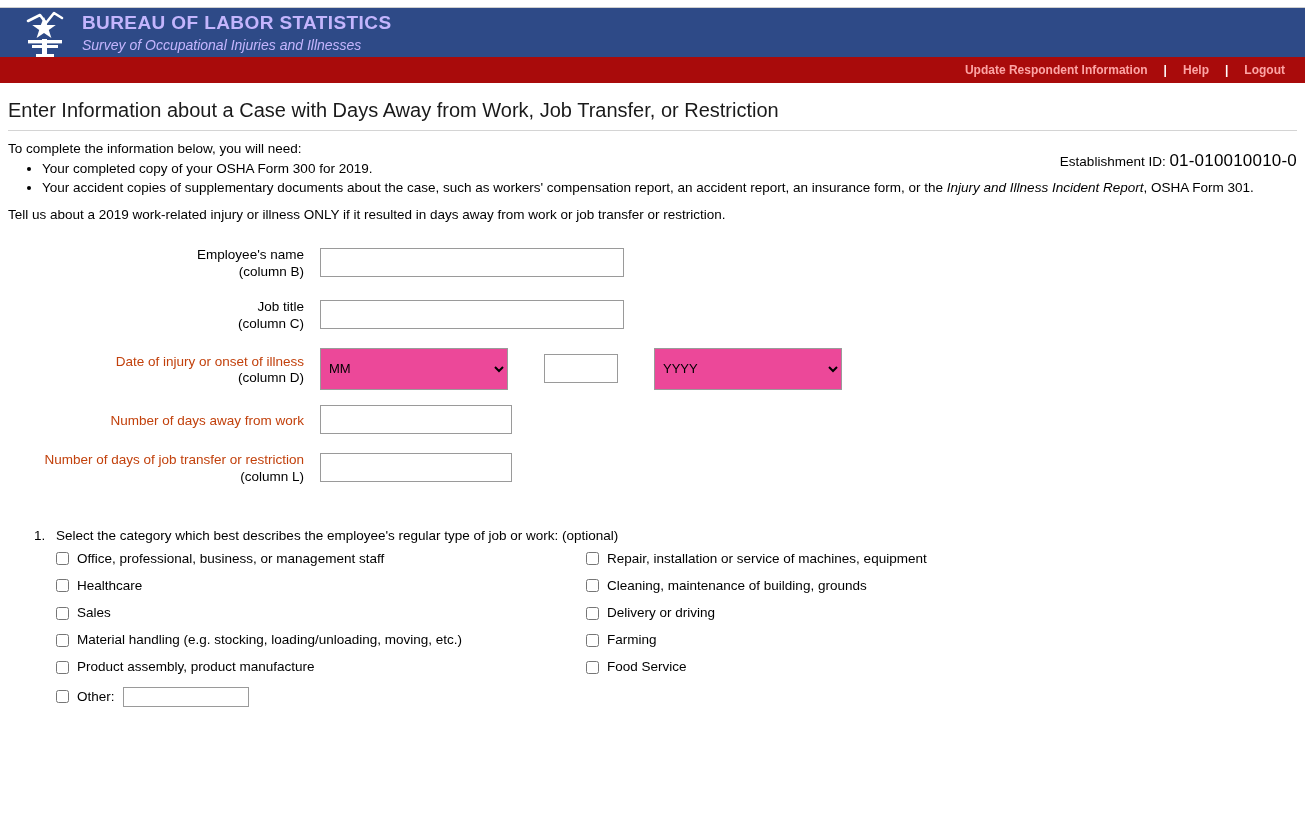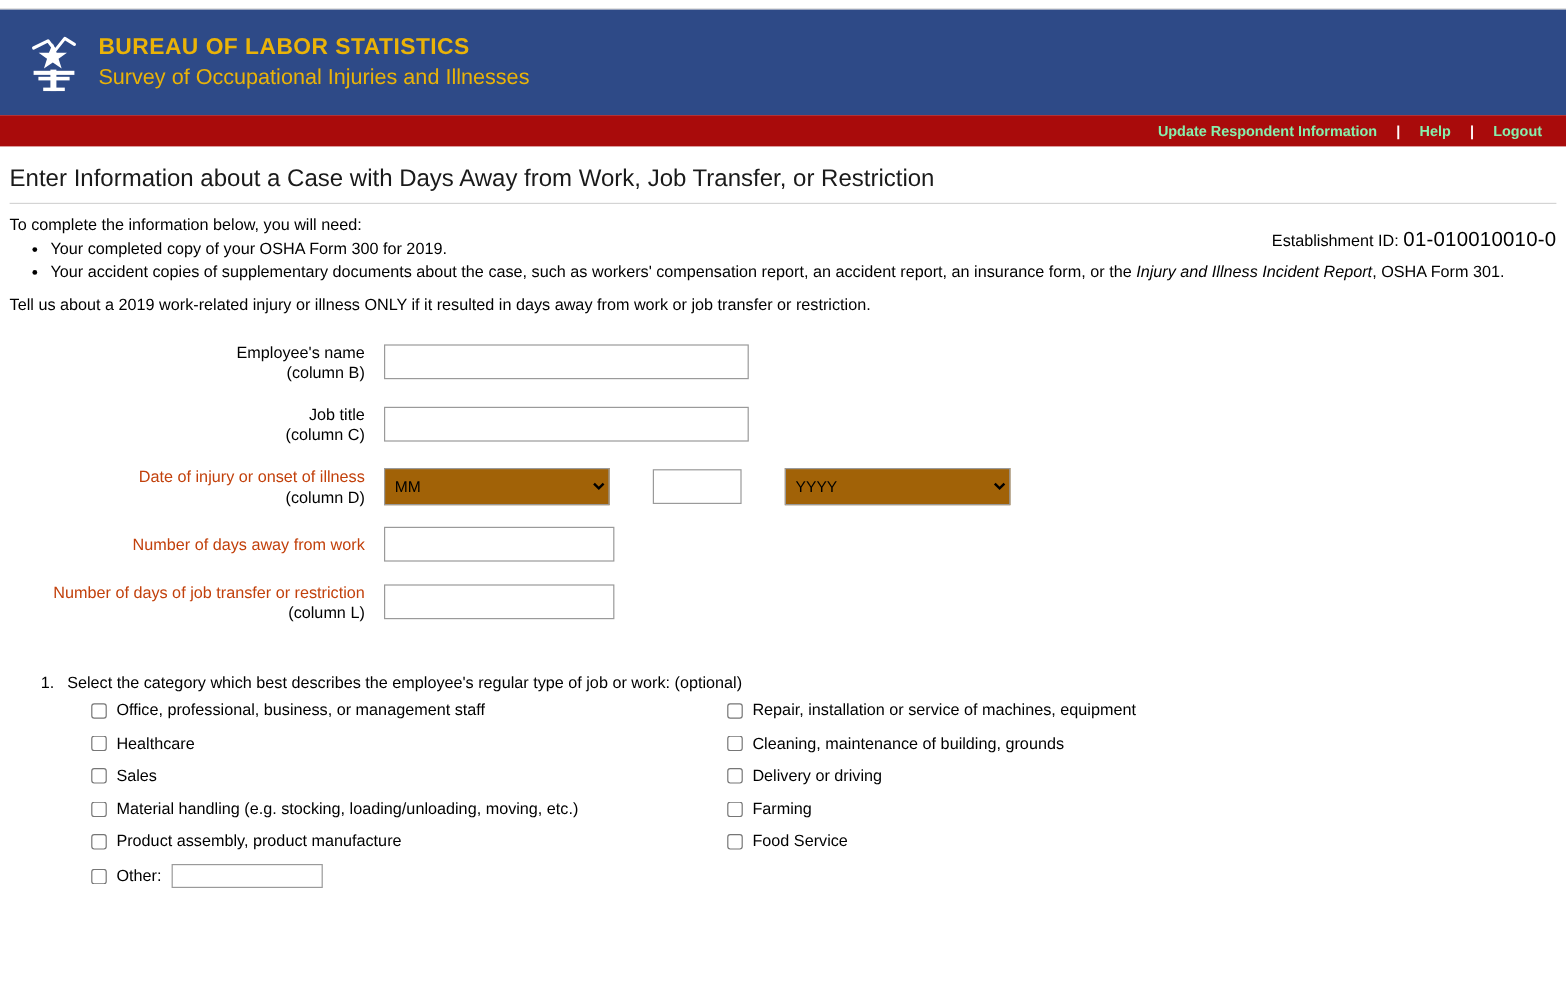--- a/index.html
+++ b/index.html
@@ -20,60 +20,61 @@
   
   .top-strip {
     height: 8px;
     background: #ffffff;
     border-bottom: 1px solid #cfcfcf;
   }
 
   
   .header {
     background: #2e4a87;
-    height: 88px;
+    height: 49px;
     display: flex;
     align-items: center;
     padding-left: 22px;
-    color: #eab308;
+    color: #c4b5fd;
   }
   .bls-logo {
     width: 46px;
     height: 48px;
     position: relative;
     margin-right: 14px;
     flex: 0 0 auto;
   }
   .bls-logo svg { display: block; }
   .header-titles { line-height: 1.15; }
   .header-title {
     font-size: 19px;
     font-weight: bold;
     letter-spacing: 0.4px;
   }
   .header-sub {
-    font-size: 18px;
+    font-size: 14px;
     margin-top: 3px;
     font-weight: normal;
+    font-style: italic;
   }
 
   
   .redbar {
     background: #a90b0b;
     height: 26px;
     display: flex;
     align-items: center;
     justify-content: flex-end;
     padding-right: 18px;
     color: #ffffff;
     font-size: 12px;
     font-weight: bold;
   }
   .redbar a {
-    color: #86efac;
+    color: #fca5a5;
     text-decoration: none;
     padding: 0 2px;
   }
   .redbar .sep {
     padding: 0 14px;
     color: #ffffff;
     font-weight: bold;
   }
 
   
@@ -146,23 +147,23 @@
     background: #ffffff;
     padding: 2px 4px;
   }
   input.w300 { width: 304px; }
   input.w190 { width: 192px; }
   input.w72  { width: 74px; }
 
   select.sel {
     font-family: "Liberation Sans", sans-serif;
     font-size: 13px;
-    height: 31px;
+    height: 42px;
     border: 1px solid #9a9a9a;
-    background: #a16207;
+    background: #ec4899;
     padding-left: 4px;
   }
   select.mm   { width: 188px; }
   select.yyyy { width: 188px; }
 
   .date-row { display: flex; align-items: center; gap: 36px; }
 
   
   .q1 {
     margin-top: 42px;
@@ -178,21 +179,20 @@
     margin-left: 48px;
     display: grid;
     grid-template-columns: 530px auto;
     row-gap: 11px;
     column-gap: 0;
     font-size: 13.5px;
   }
   .cb-item {
     display: flex;
     align-items: center;
-    margin-left: 20px;
   }
   .cb-item input[type="checkbox"] {
     width: 13px;
     height: 13px;
     margin: 0 8px 0 0;
     flex: 0 0 auto;
   }
   .cb-item .cb-label { line-height: 1.2; }
   .cb-item input.other-txt {
     margin-left: 8px;

